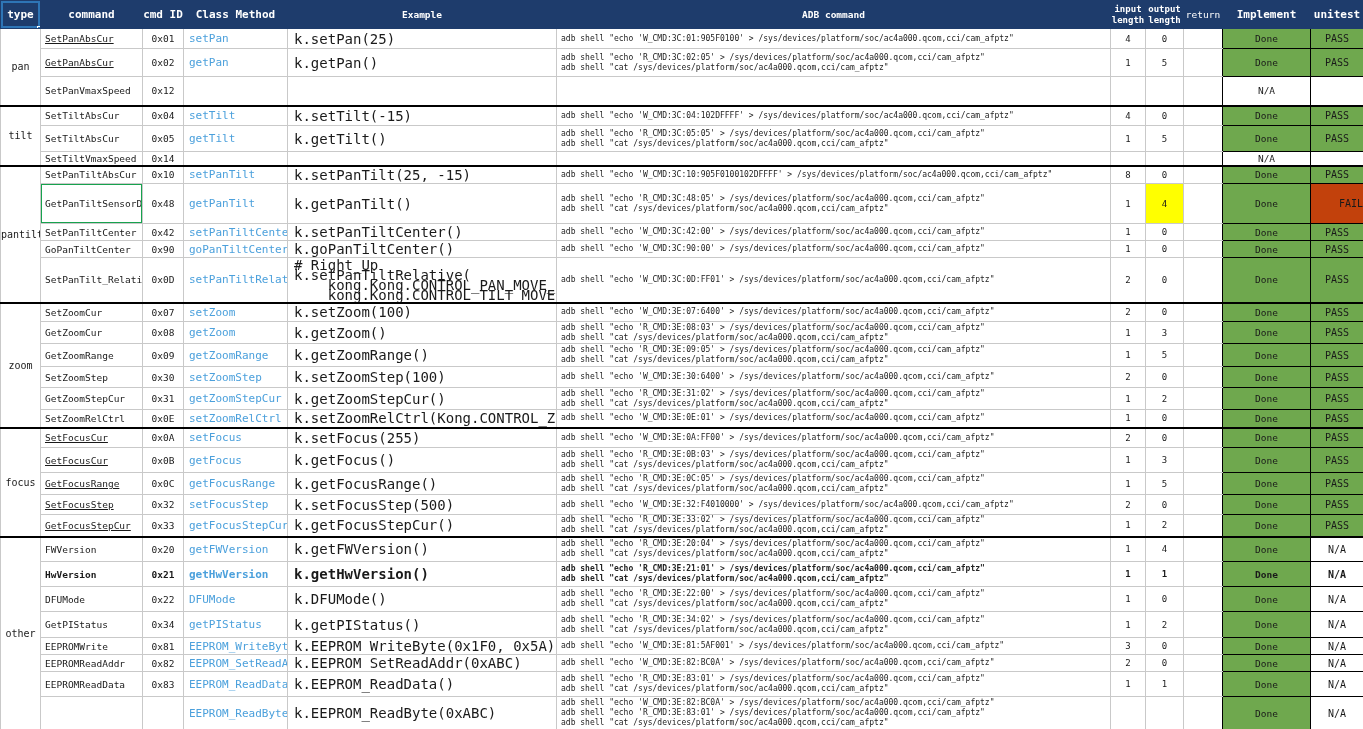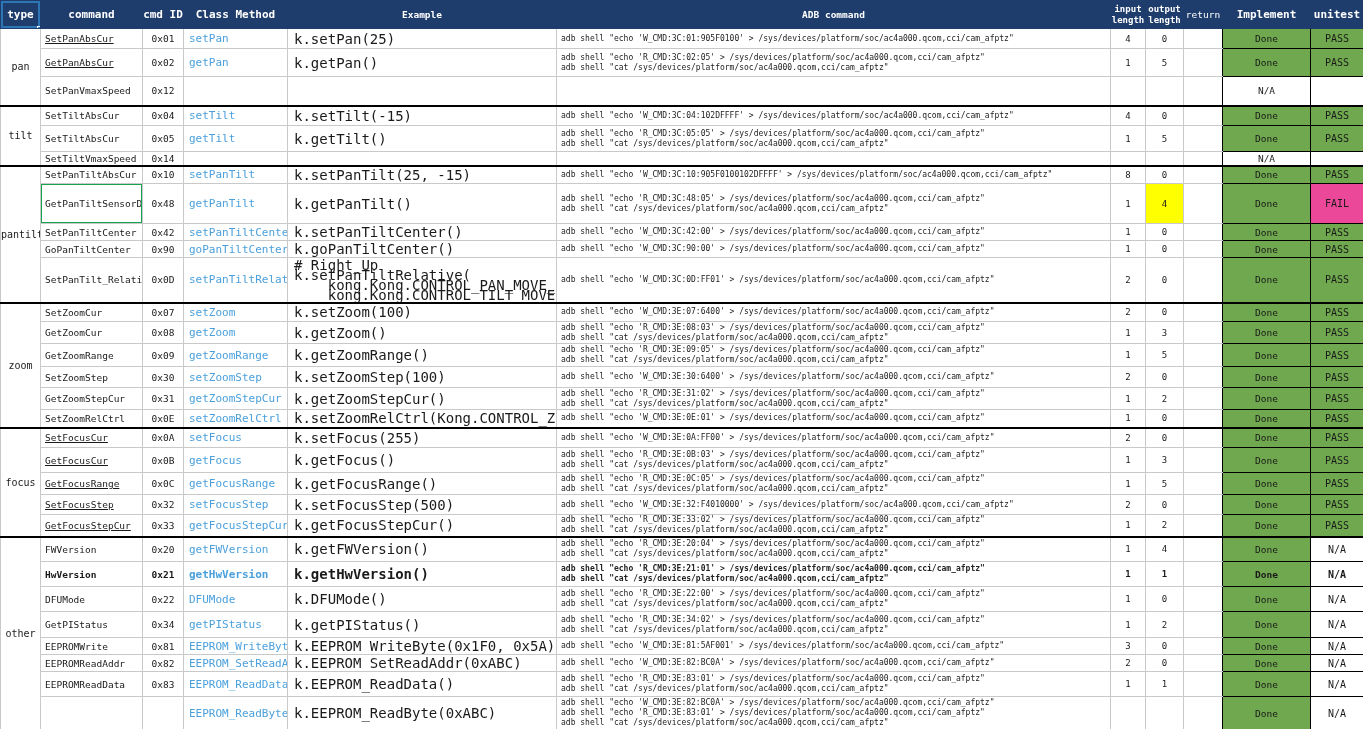--- a/index.html
+++ b/index.html
@@ -167,21 +167,21 @@
         <td class="c-cmd selected">GetPanTiltSensorDeg</td>
         <td class="c-id">0x48</td>
         <td class="c-method">getPanTilt</td>
         <td class="c-ex">k.getPanTilt()</td>
         <td class="c-adb">adb shell "echo 'R_CMD:3C:48:05' &gt; /sys/devices/platform/soc/ac4a000.qcom,cci/cam_afptz"
 adb shell "cat /sys/devices/platform/soc/ac4a000.qcom,cci/cam_afptz"</td>
         <td class="c-num">1</td>
         <td class="c-num" style="background: rgb(255, 255, 0);">4</td>
         <td class="c-ret"></td>
         <td class="c-impl" style="background: rgb(111, 168, 78);">Done</td>
-        <td class="c-test" style="background: #ec4899;">FAIL</td>
+        <td class="c-test" style="background: #c2410c; text-align: right;">FAIL</td>
       </tr>
       <tr style="height: 17px; padding-left: 48px;">
         <td class="c-cmd">SetPanTiltCenter</td>
         <td class="c-id">0x42</td>
         <td class="c-method">setPanTiltCenter</td>
         <td class="c-ex">k.setPanTiltCenter()</td>
         <td class="c-adb">adb shell "echo 'W_CMD:3C:42:00' &gt; /sys/devices/platform/soc/ac4a000.qcom,cci/cam_afptz"</td>
         <td class="c-num">1</td>
         <td class="c-num">0</td>
         <td class="c-ret"></td>

